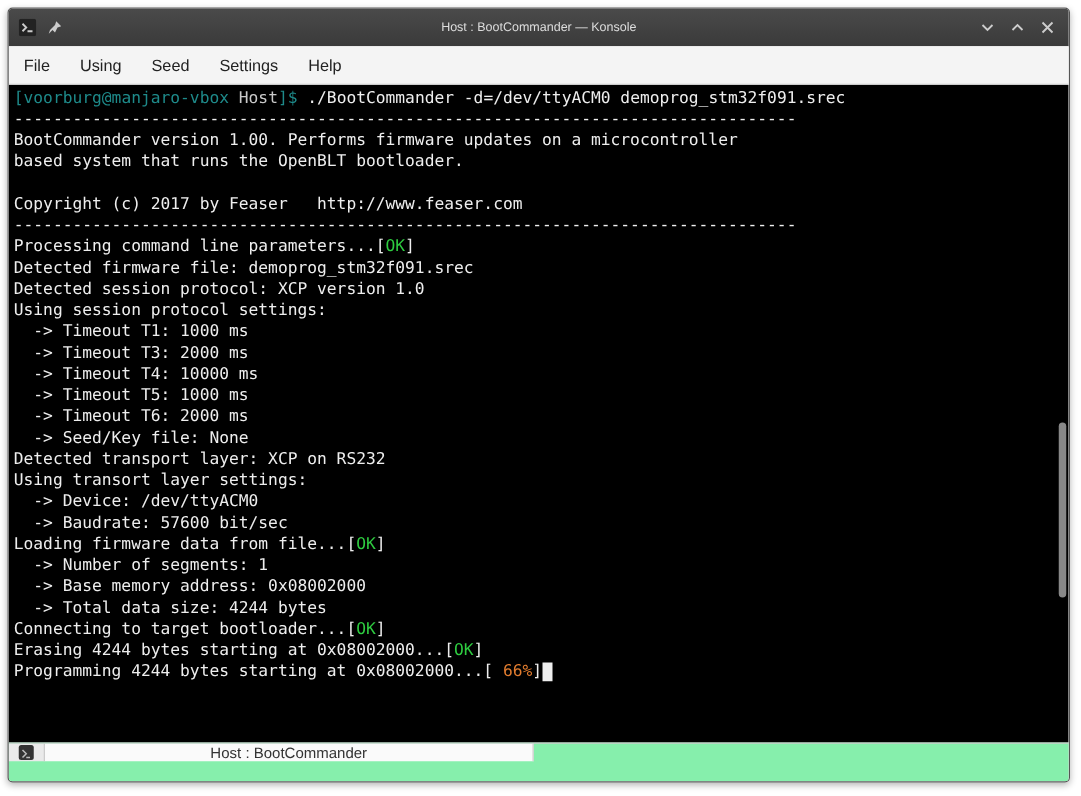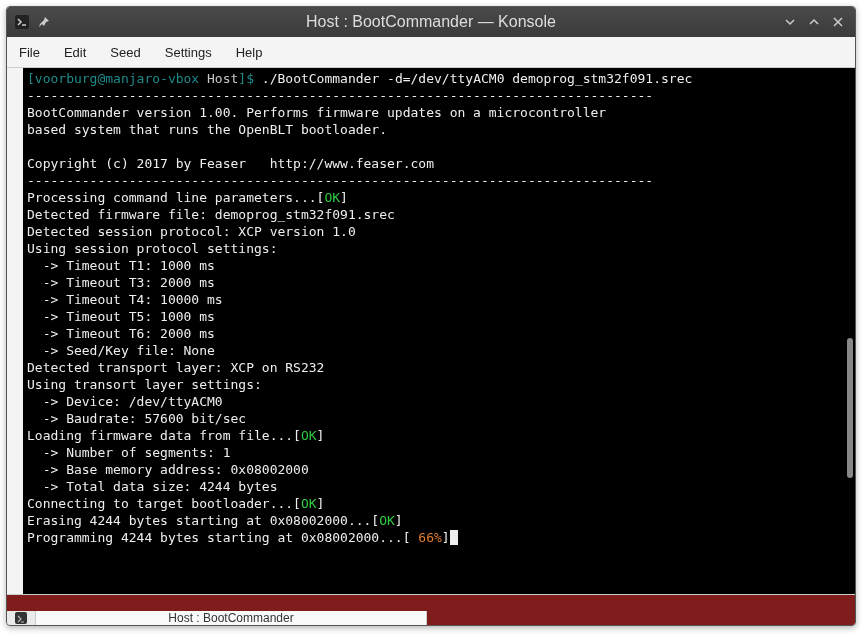--- a/index.html
+++ b/index.html
@@ -23,21 +23,21 @@
     flex-direction: column;
     box-shadow: 0 2px 6px rgba(0,0,0,0.3);
     overflow: hidden;
   }
   .titlebar {
     height: 30px;
     background: linear-gradient(to bottom,#4a4a4a,#3a3a3a);
     display: flex;
     align-items: center;
     color: #ddd;
-    font-size: 16px;
+    font-size: 10px;
     user-select: none;
   }
   .titlebar .tb-left {
     display: flex;
     align-items: center;
     gap: 8px;
     padding-left: 8px;
   }
   .titlebar .tb-title {
     position: absolute;
@@ -79,21 +79,20 @@
     height: 100%;
     display: flex;
     align-items: center;
     cursor: pointer;
   }
   .terminal-wrap {
     flex: 1;
     background: #f4f4f4;
     display: flex;
     overflow: hidden;
-    padding-left: 16px;
   }
   .terminal {
     margin: 0 0 0 0;
     background: #000;
     color: #eee;
     font-family: "DejaVu Sans Mono","Liberation Mono",monospace;
     font-size: 13px;
     line-height: 17px;
     white-space: pre;
     padding: 2px 4px;
@@ -118,24 +117,24 @@
     position: absolute;
     right: 2px;
     top: 270px;
     width: 6px;
     height: 140px;
     background: #888;
     border-radius: 3px;
   }
   .tabbar {
     height: 30px;
-    background: #7f1d1d;
+    background: #86efac;
     border-top: 1px solid #ccc;
     display: flex;
-    align-items: flex-end;
+    align-items: flex-start;
     font-size: 12px;
     color: #333;
   }
   .newtab-btn {
     width: 28px;
     display: flex;
     align-items: center;
     justify-content: center;
     background: #eaeaea;
     border-right: 1px solid #ccc;
@@ -187,21 +186,21 @@
       <span class="tb-icon">
         <svg width="12" height="12" viewBox="0 0 12 12">
             <path d="M2 2 L10 10 M10 2 L2 10" stroke="#ccc" stroke-width="1.5"></path>
           </svg>
       </span>
     </div>
   </div>
 
   <div class="menubar">
     <div class="menu-item">File</div>
-    <div class="menu-item">Edit</div>
+    <div class="menu-item">Using</div>
     <div class="menu-item">Seed</div>
     <div class="menu-item">Settings</div>
     <div class="menu-item">Help</div>
   </div>
 
   <div class="terminal-wrap">
     <div class="terminal"><span class="prompt-sep">[</span><span class="prompt-user">voorburg</span><span class="prompt-user">@</span><span class="prompt-user">manjaro-vbox</span><span class="prompt-host"> </span><span class="prompt-host">Host</span><span class="prompt-sep">]$</span><span> </span><span class="cmd">./BootCommander -d=/dev/ttyACM0 demoprog_stm32f091.srec</span>
 <span>--------------------------------------------------------------------------------</span>
 <span>BootCommander version 1.00. Performs firmware updates on a microcontroller</span>
 <span>based system that runs the OpenBLT bootloader.</span>

